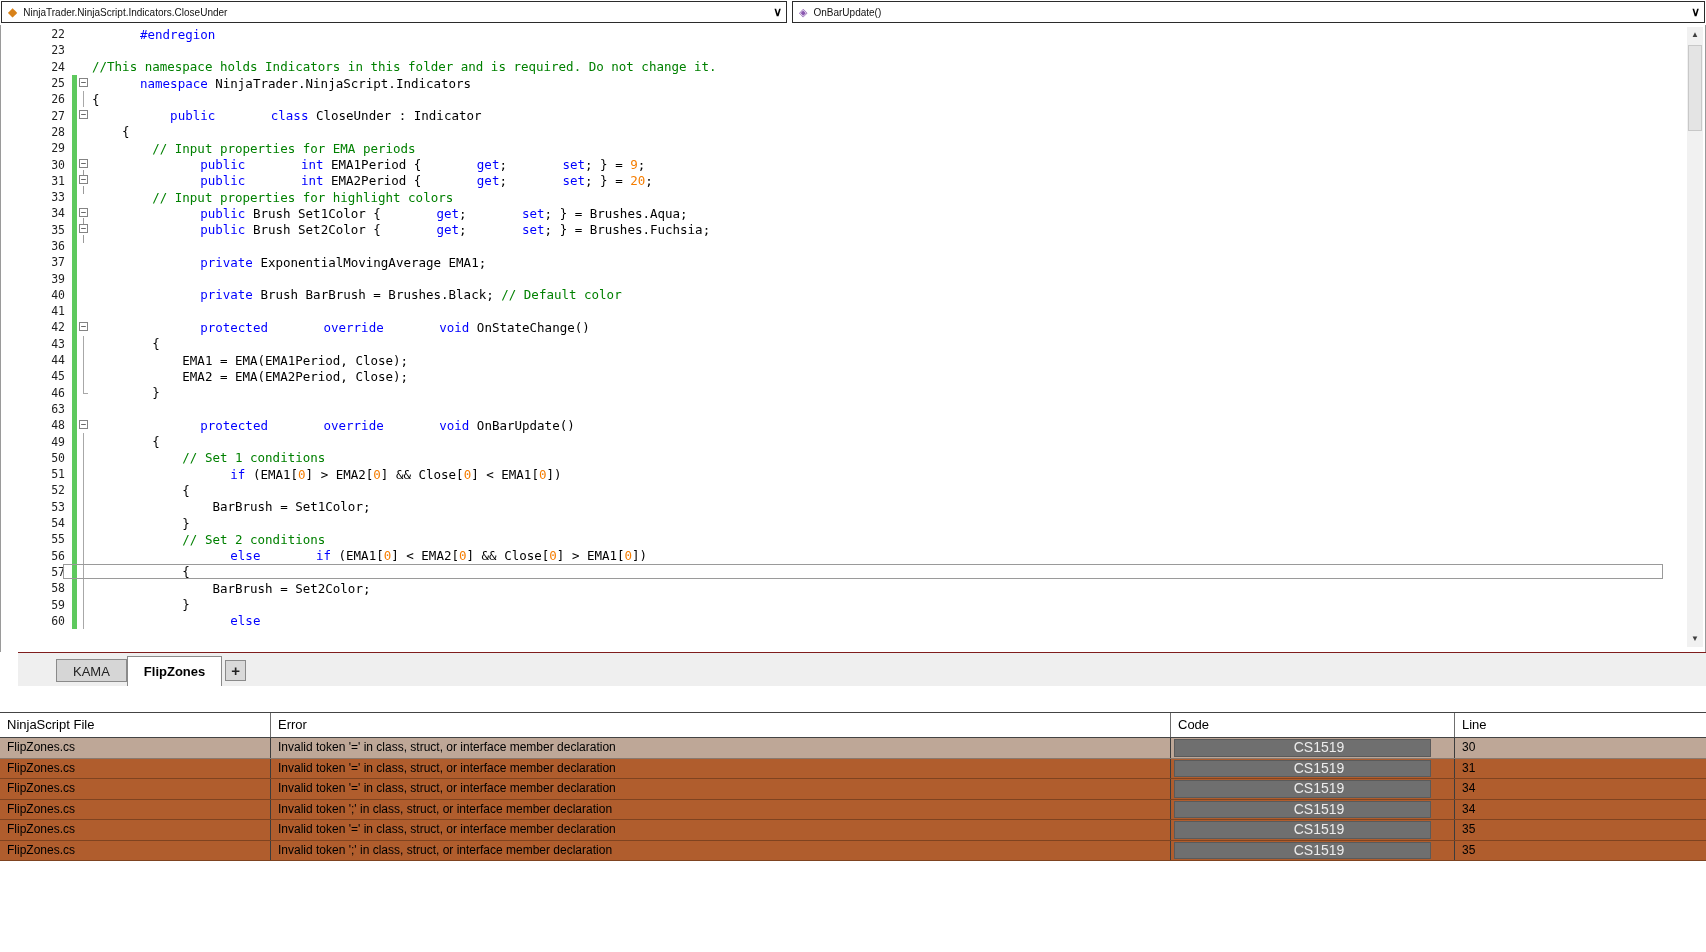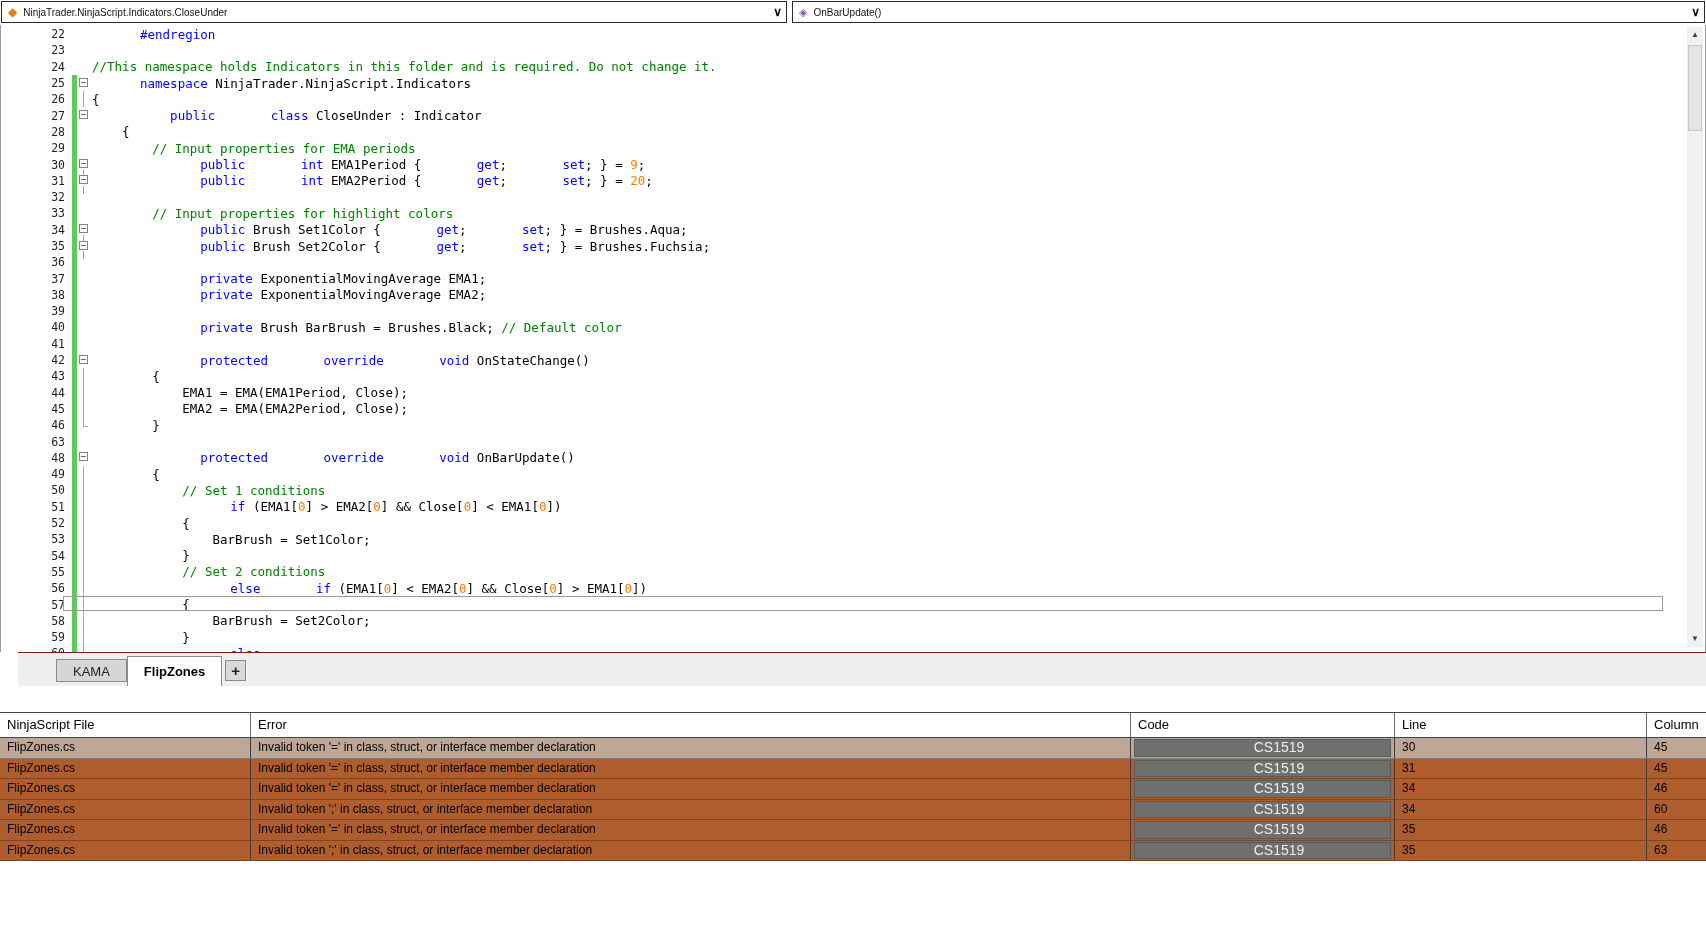--- a/index.html
+++ b/index.html
@@ -60,21 +60,21 @@
             box-sizing:border-box;}
 
   
   .statusline{position:absolute;left:0;top:686px;width:1706px;height:26px;display:flex;align-items:center;
               background:#fff;}
   .err-dot{width:14px;height:14px;border-radius:50%;background:#e00000;margin:0 8px 0 2px;flex:none;}
   .status-text{font-size:13px;color:#111;}
 
   
   .errtable{position:absolute;left:0;top:712px;width:1706px;border-top:1px solid #444;box-sizing:border-box;}
-  .errhead,.errow{display:grid;grid-template-columns:250px 880px 264px 252px 60px;}
+  .errhead,.errow{display:grid;grid-template-columns:250px 880px 264px 252px 60px;gap:20px;}
   .errhead{height:24px;line-height:24px;background:#fff;border-bottom:1px solid #444;}
   .hcell{font-size:13px;color:#000;padding-left:7px;border-left:1px solid #6f6f6f;box-sizing:border-box;
          white-space:nowrap;overflow:hidden;}
   .hcell:first-child{border-left:none;}
   .errow{height:19.5px;line-height:19.5px;background:var(--row-orange);border-bottom:1px solid rgba(0,0,0,0.28);}
   .errow.selected{background:var(--row-selected);}
   .ecell{font-size:12px;color:#000;padding-left:7px;border-left:1px solid #3c3c3c;box-sizing:border-box;
          white-space:nowrap;overflow:hidden;}
   .ecell:first-child{border-left:none;}
   .ecell.codecell{padding:0 1px;display:flex;align-items:stretch;}
@@ -167,66 +167,54 @@
         <div class="crow">
           <span class="lnum">31</span>
           <span class="cbar on"></span>
           <span class="cfold">
             <span class="fbox">−</span>
             <span class="ftail"></span>
           </span>
           <span class="ccode"><span class="s-txt">        </span><span class="s-kw">public</span><span class="s-txt"> </span><span class="s-kw">int</span><span class="s-txt"> EMA2Period { </span><span class="s-kw">get</span><span class="s-txt">; </span><span class="s-kw">set</span><span class="s-txt">; } = </span><span class="s-num">20</span><span class="s-txt">;</span></span>
         </div>
         <div class="crow">
-          <span class="lnum">32</span>
+          <span class="lnum">33</span>
+          <span class="cbar on"></span>
+          <span class="cfold"></span>
+          <span class="ccode"><span class="s-com">        // Input properties for highlight colors</span></span>
+        </div>
+        <div class="crow">
+          <span class="lnum">34</span>
+          <span class="cbar on"></span>
+          <span class="cfold">
+            <span class="fbox">−</span>
+            <span class="ftail"></span>
+          </span>
+          <span class="ccode"><span class="s-txt">        </span><span class="s-kw">public</span><span class="s-txt"> Brush Set1Color { </span><span class="s-kw">get</span><span class="s-txt">; </span><span class="s-kw">set</span><span class="s-txt">; } = Brushes.Aqua;</span></span>
+        </div>
+        <div class="crow">
+          <span class="lnum">35</span>
+          <span class="cbar on"></span>
+          <span class="cfold">
+            <span class="fbox">−</span>
+            <span class="ftail"></span>
+          </span>
+          <span class="ccode"><span class="s-txt">        </span><span class="s-kw">public</span><span class="s-txt"> Brush Set2Color { </span><span class="s-kw">get</span><span class="s-txt">; </span><span class="s-kw">set</span><span class="s-txt">; } = Brushes.Fuchsia;</span></span>
+        </div>
+        <div class="crow">
+          <span class="lnum">36</span>
           <span class="cbar on"></span>
           <span class="cfold"></span>
           <span class="ccode"></span>
         </div>
         <div class="crow">
-          <span class="lnum">33</span>
-          <span class="cbar on"></span>
-          <span class="cfold"></span>
-          <span class="ccode"><span class="s-com">        // Input properties for highlight colors</span></span>
-        </div>
-        <div class="crow">
-          <span class="lnum">34</span>
-          <span class="cbar on"></span>
-          <span class="cfold">
-            <span class="fbox">−</span>
-            <span class="ftail"></span>
-          </span>
-          <span class="ccode"><span class="s-txt">        </span><span class="s-kw">public</span><span class="s-txt"> Brush Set1Color { </span><span class="s-kw">get</span><span class="s-txt">; </span><span class="s-kw">set</span><span class="s-txt">; } = Brushes.Aqua;</span></span>
-        </div>
-        <div class="crow">
-          <span class="lnum">35</span>
-          <span class="cbar on"></span>
-          <span class="cfold">
-            <span class="fbox">−</span>
-            <span class="ftail"></span>
-          </span>
-          <span class="ccode"><span class="s-txt">        </span><span class="s-kw">public</span><span class="s-txt"> Brush Set2Color { </span><span class="s-kw">get</span><span class="s-txt">; </span><span class="s-kw">set</span><span class="s-txt">; } = Brushes.Fuchsia;</span></span>
-        </div>
-        <div class="crow">
-          <span class="lnum">36</span>
-          <span class="cbar on"></span>
-          <span class="cfold"></span>
-          <span class="ccode"></span>
-        </div>
-        <div class="crow">
           <span class="lnum">37</span>
           <span class="cbar on"></span>
           <span class="cfold"></span>
           <span class="ccode"><span class="s-txt">        </span><span class="s-kw">private</span><span class="s-txt"> ExponentialMovingAverage EMA1;</span></span>
-        </div>
-        <div class="crow">
-          <span class="lnum">38</span>
-          <span class="cbar on"></span>
-          <span class="cfold"></span>
-          <span class="ccode"><span class="s-txt">        </span><span class="s-kw">private</span><span class="s-txt"> ExponentialMovingAverage EMA2;</span></span>
         </div>
         <div class="crow">
           <span class="lnum">39</span>
           <span class="cbar on"></span>
           <span class="cfold"></span>
           <span class="ccode"></span>
         </div>
         <div class="crow">
           <span class="lnum">40</span>
           <span class="cbar on"></span>

